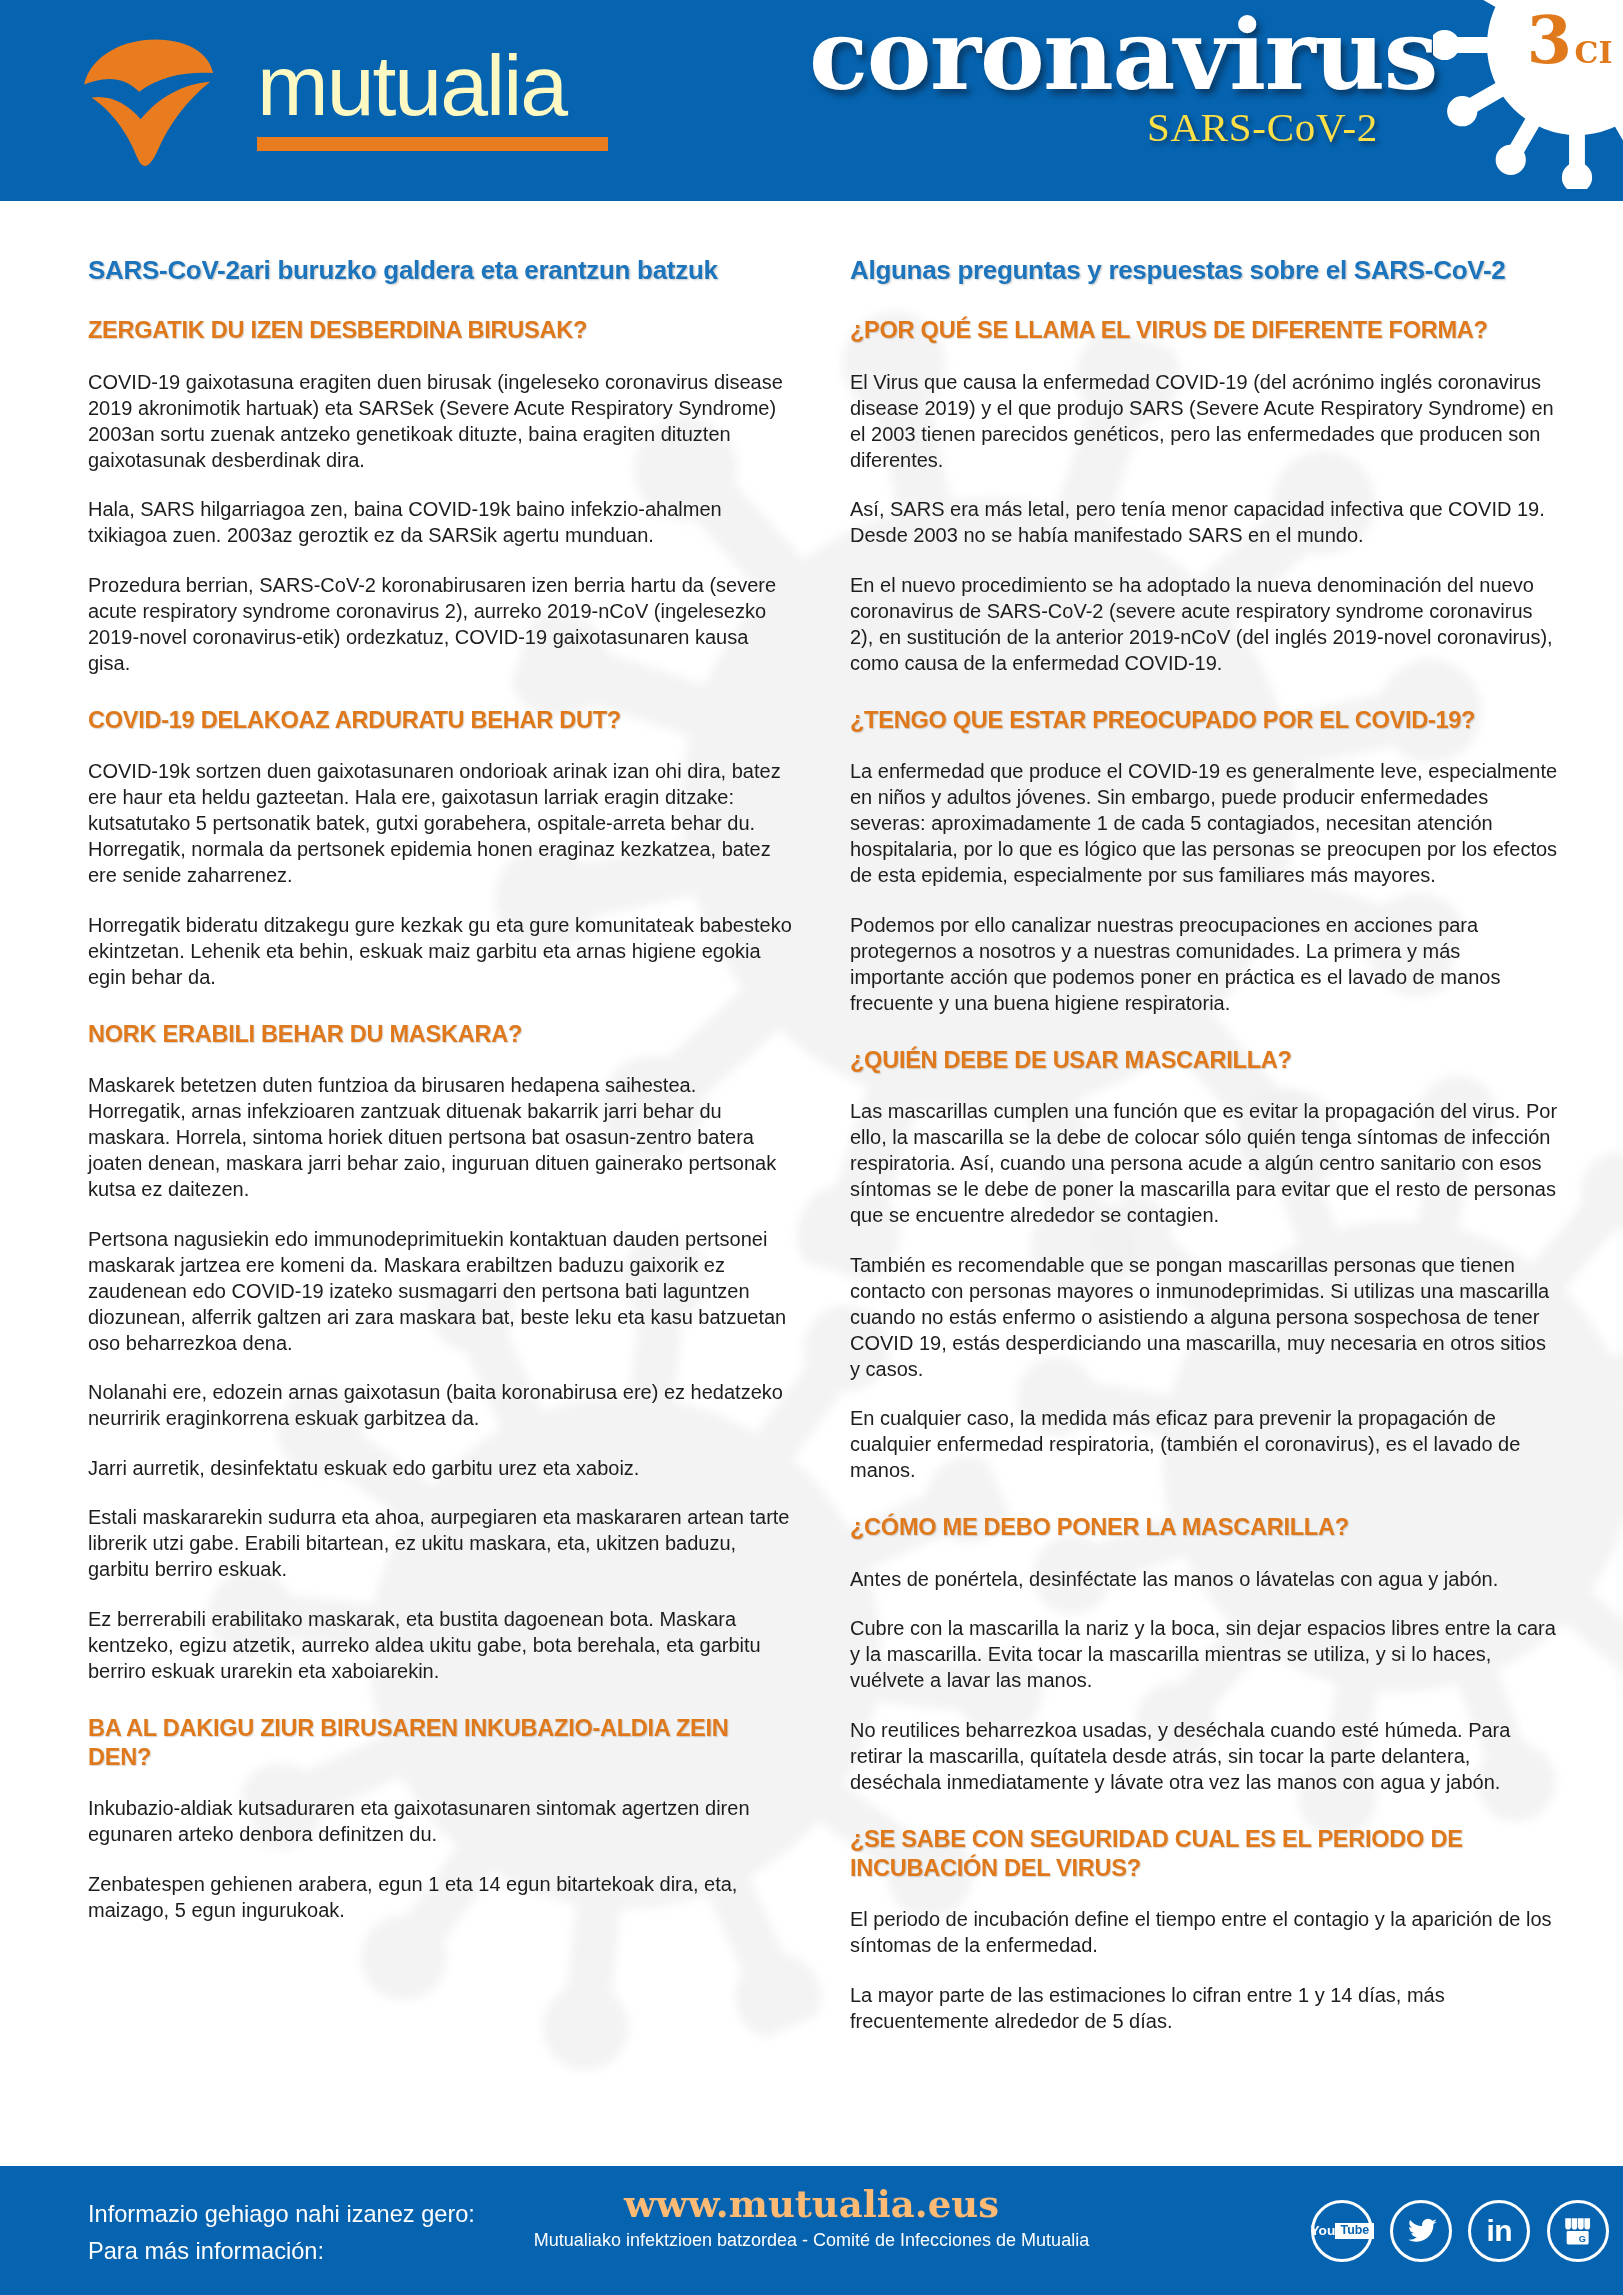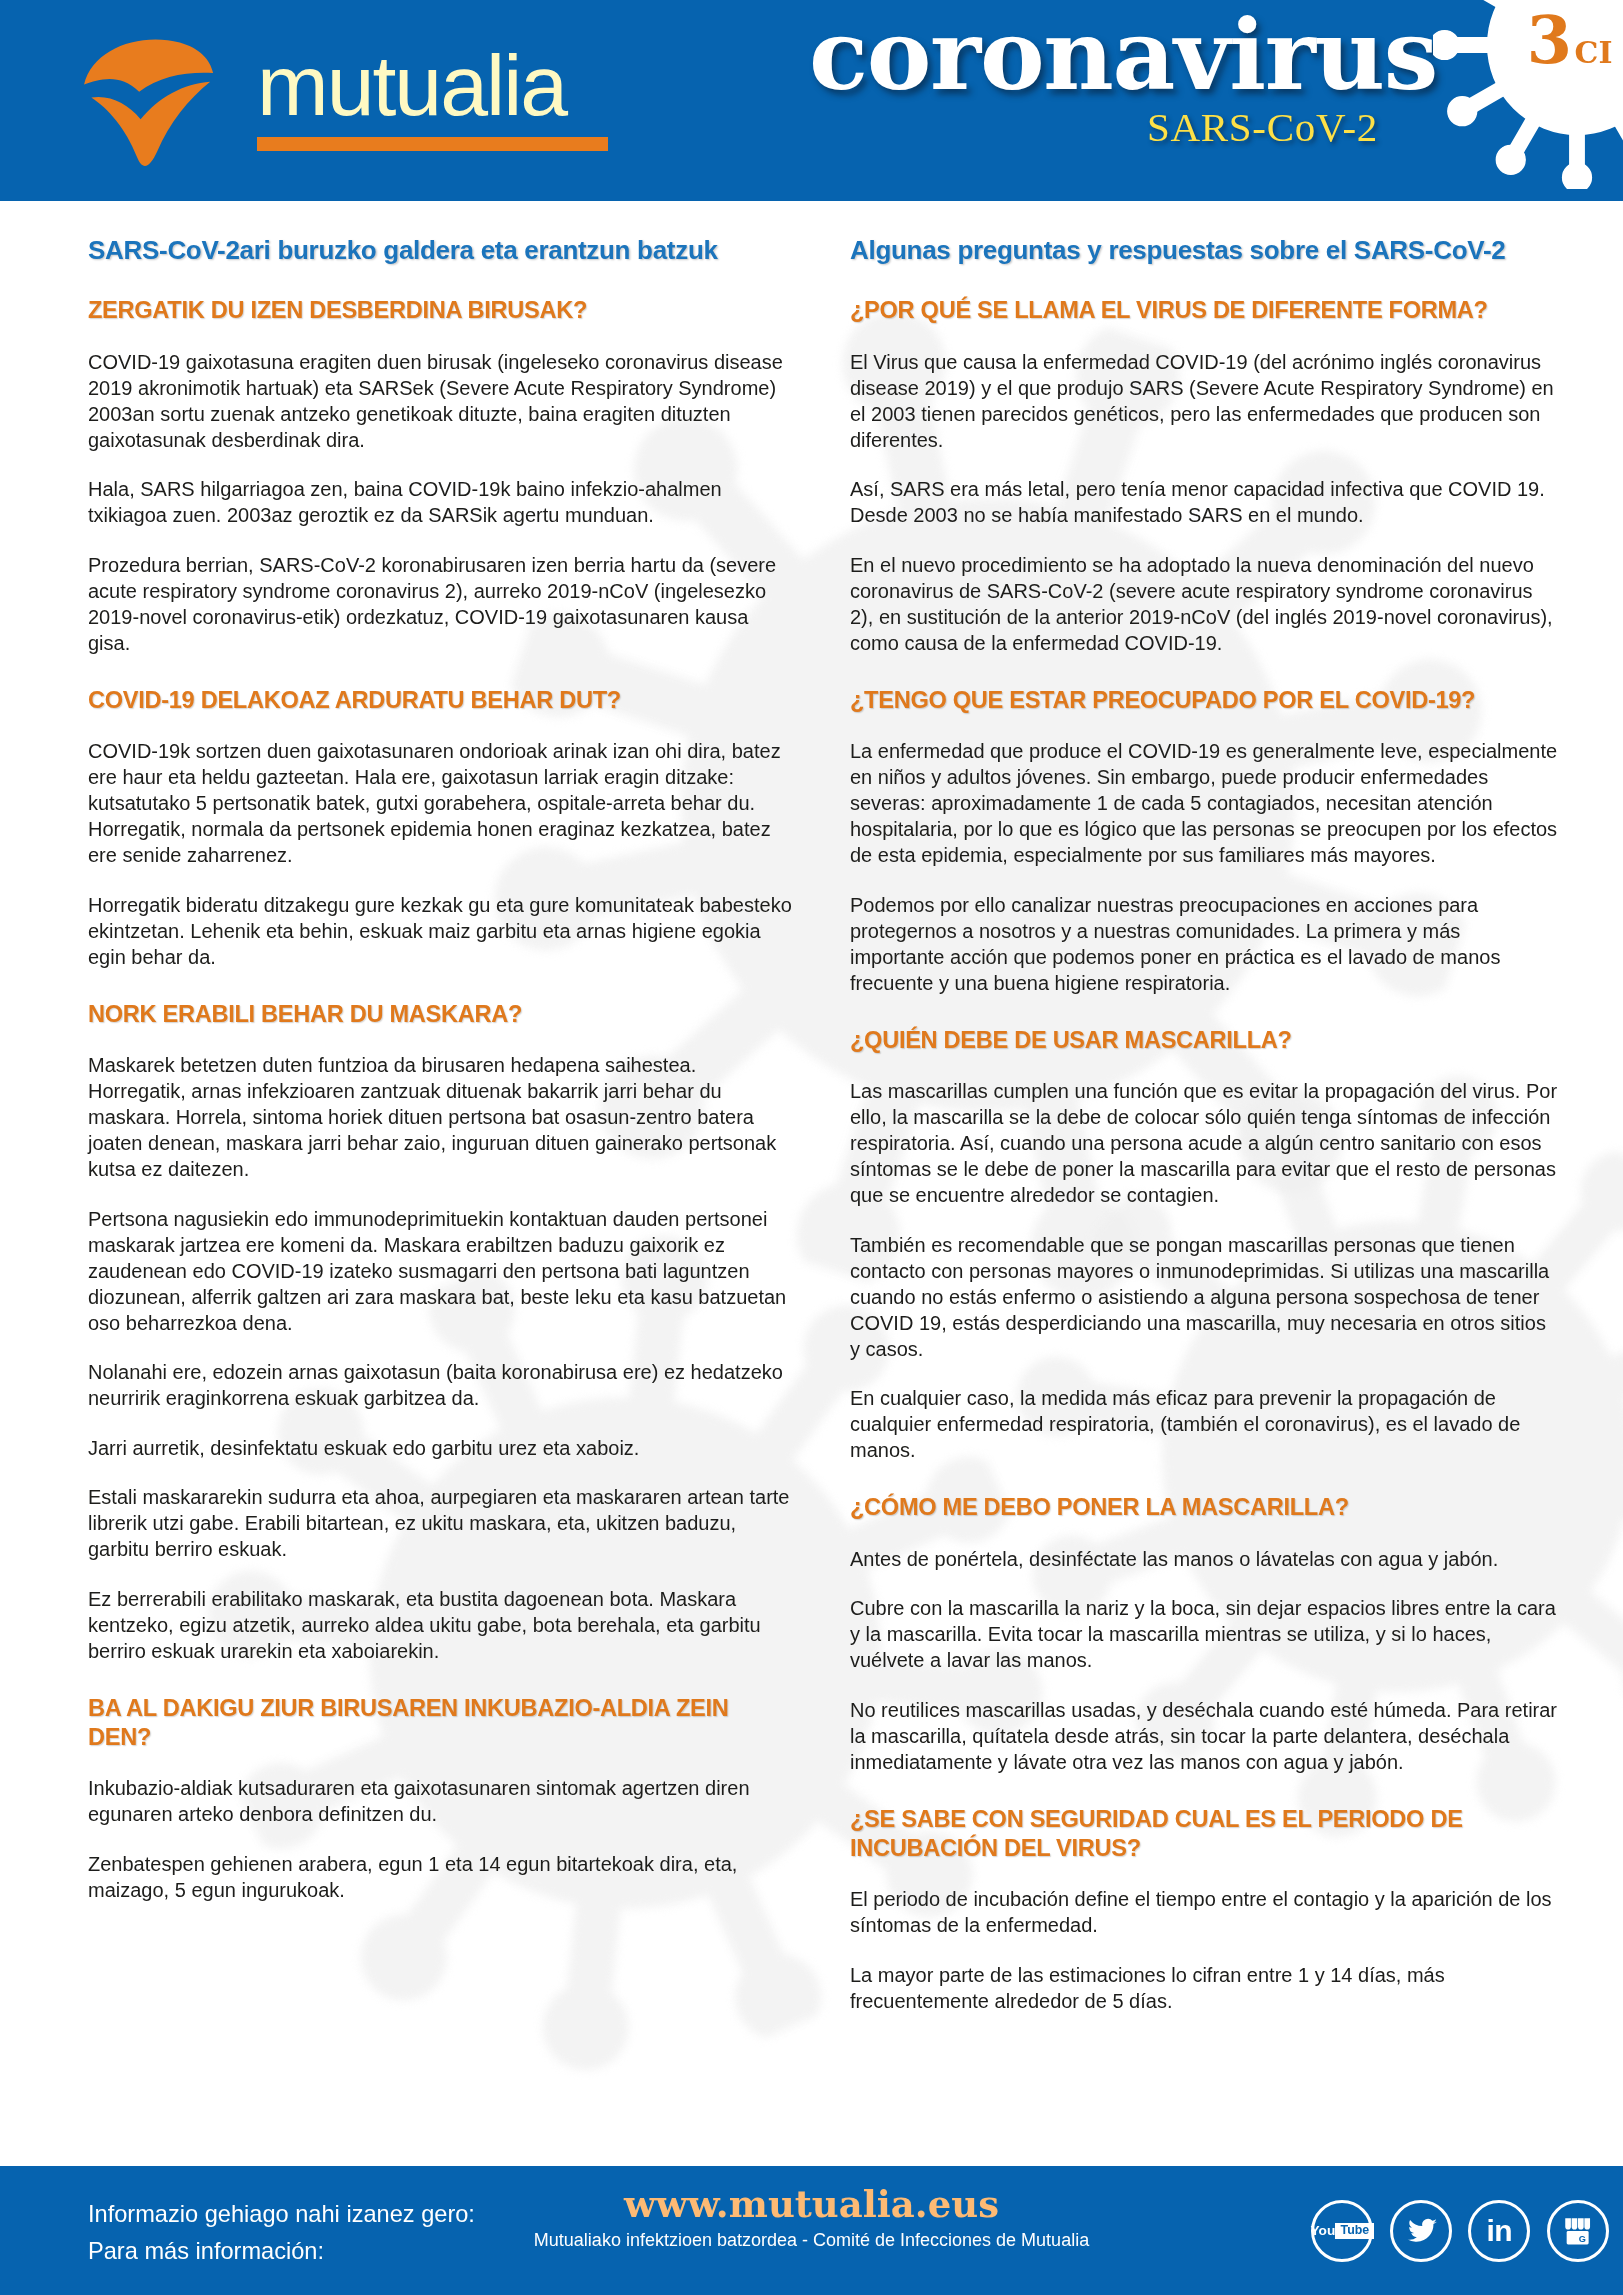--- a/index.html
+++ b/index.html
@@ -63,21 +63,21 @@
   }
   
   .wm{position:absolute;z-index:0;filter:blur(4.6px);opacity:.75;}
   .wm *{fill:#efefef;stroke:#efefef;}
   .wm1{left:497px;top:314px;width:982px;height:982px;transform:rotate(18deg);}
   .wm2{left:216px;top:1244px;width:818px;height:818px;transform:rotate(-24deg);}
   .wm3{left:1021px;top:1080px;width:753px;height:753px;transform:rotate(40deg);}
   
   .content{
     position:absolute;top:201px;bottom:129px;left:0;right:0;
-    padding:34px 65px 0 88px;
+    padding:54px 65px 0 88px;
     display:flex;gap:54px;
     overflow:hidden;z-index:1;
   }
   .col{width:708px;flex:0 0 auto;}
   .col-title{
     font-size:26px;font-weight:bold;color:var(--title-blue);
     letter-spacing:-0.3px;line-height:1.2;
     text-shadow:1.3px 1.3px 2px rgba(0,0,0,.22);
     margin:0 0 15.7px 0;
   }
@@ -264,21 +264,21 @@
               <p class="para">También es recomendable que se pongan mascarillas personas que tienen contacto con personas mayores o inmunodeprimidas. Si utilizas una mascarilla cuando no estás enfermo o asistiendo a alguna persona sospechosa de tener COVID 19, estás desperdiciando una mascarilla, muy necesaria en otros sitios y casos.</p>
               <p class="para">En cualquier caso, la medida más eficaz para prevenir la propagación de cualquier enfermedad respiratoria, (también el coronavirus), es el lavado de manos.</p>
             </div>
   </section>
 
   <section class="section">
     <h2 class="sec-heading">¿CÓMO ME DEBO PONER LA MASCARILLA?</h2>
     <div>
               <p class="para">Antes de ponértela, desinféctate las manos o lávatelas con agua y jabón.</p>
               <p class="para">Cubre con la mascarilla la nariz y la boca, sin dejar espacios libres entre la cara y la mascarilla. Evita tocar la mascarilla mientras se utiliza, y si lo haces, vuélvete a lavar las manos.</p>
-              <p class="para">No reutilices mascarillas usadas, y deséchala cuando esté húmeda. Para retirar la mascarilla, quítatela desde atrás, sin tocar la parte delantera, deséchala inmediatamente y lávate otra vez las manos con agua y jabón.</p>
+              <p class="para">No reutilices beharrezkoa usadas, y deséchala cuando esté húmeda. Para retirar la mascarilla, quítatela desde atrás, sin tocar la parte delantera, deséchala inmediatamente y lávate otra vez las manos con agua y jabón.</p>
             </div>
   </section>
 
   <section class="section">
     <h2 class="sec-heading">¿SE SABE CON SEGURIDAD CUAL ES EL PERIODO DE INCUBACIÓN DEL VIRUS?</h2>
     <div>
               <p class="para">El periodo de incubación define el tiempo entre el contagio y la aparición de los síntomas de la enfermedad.</p>
               <p class="para">La mayor parte de las estimaciones lo cifran entre 1 y 14 días, más frecuentemente alrededor de 5 días.</p>
             </div>
   </section>

